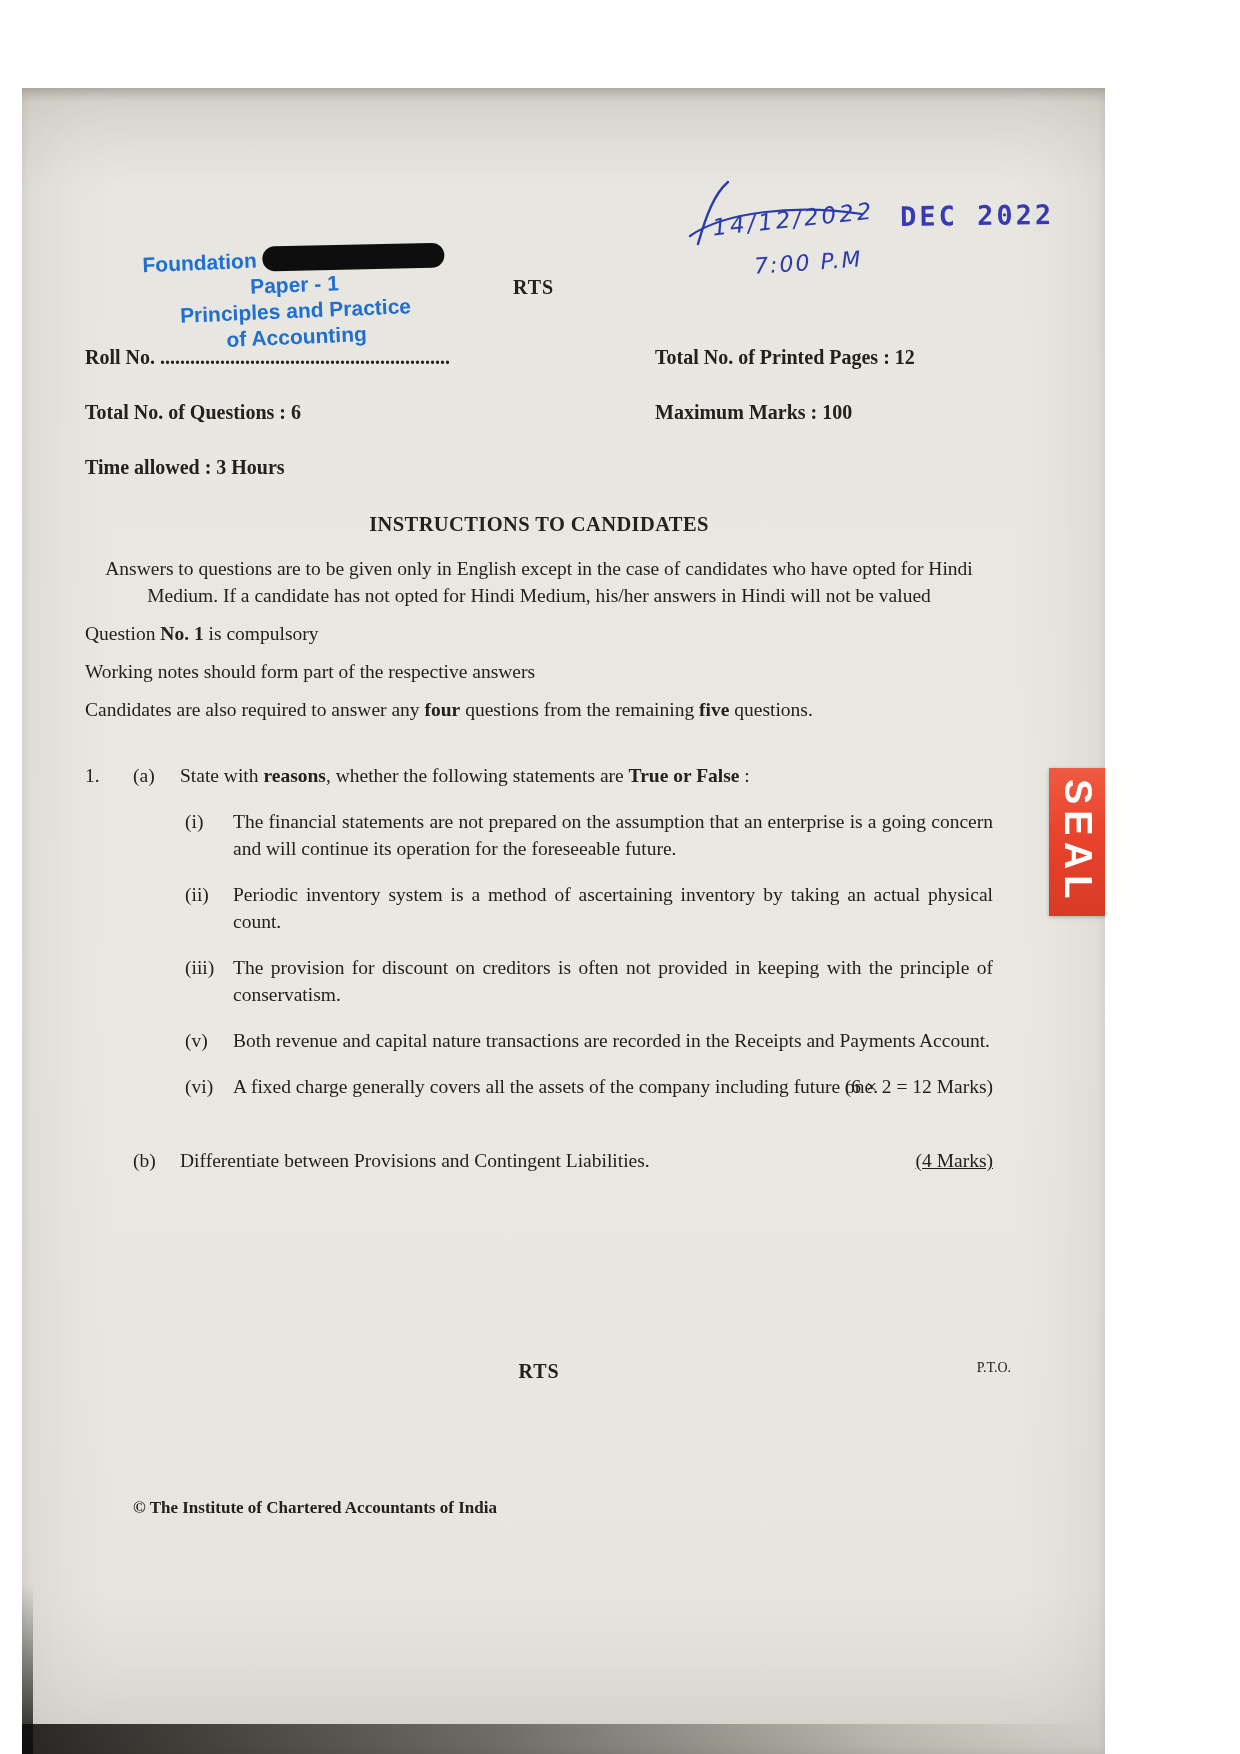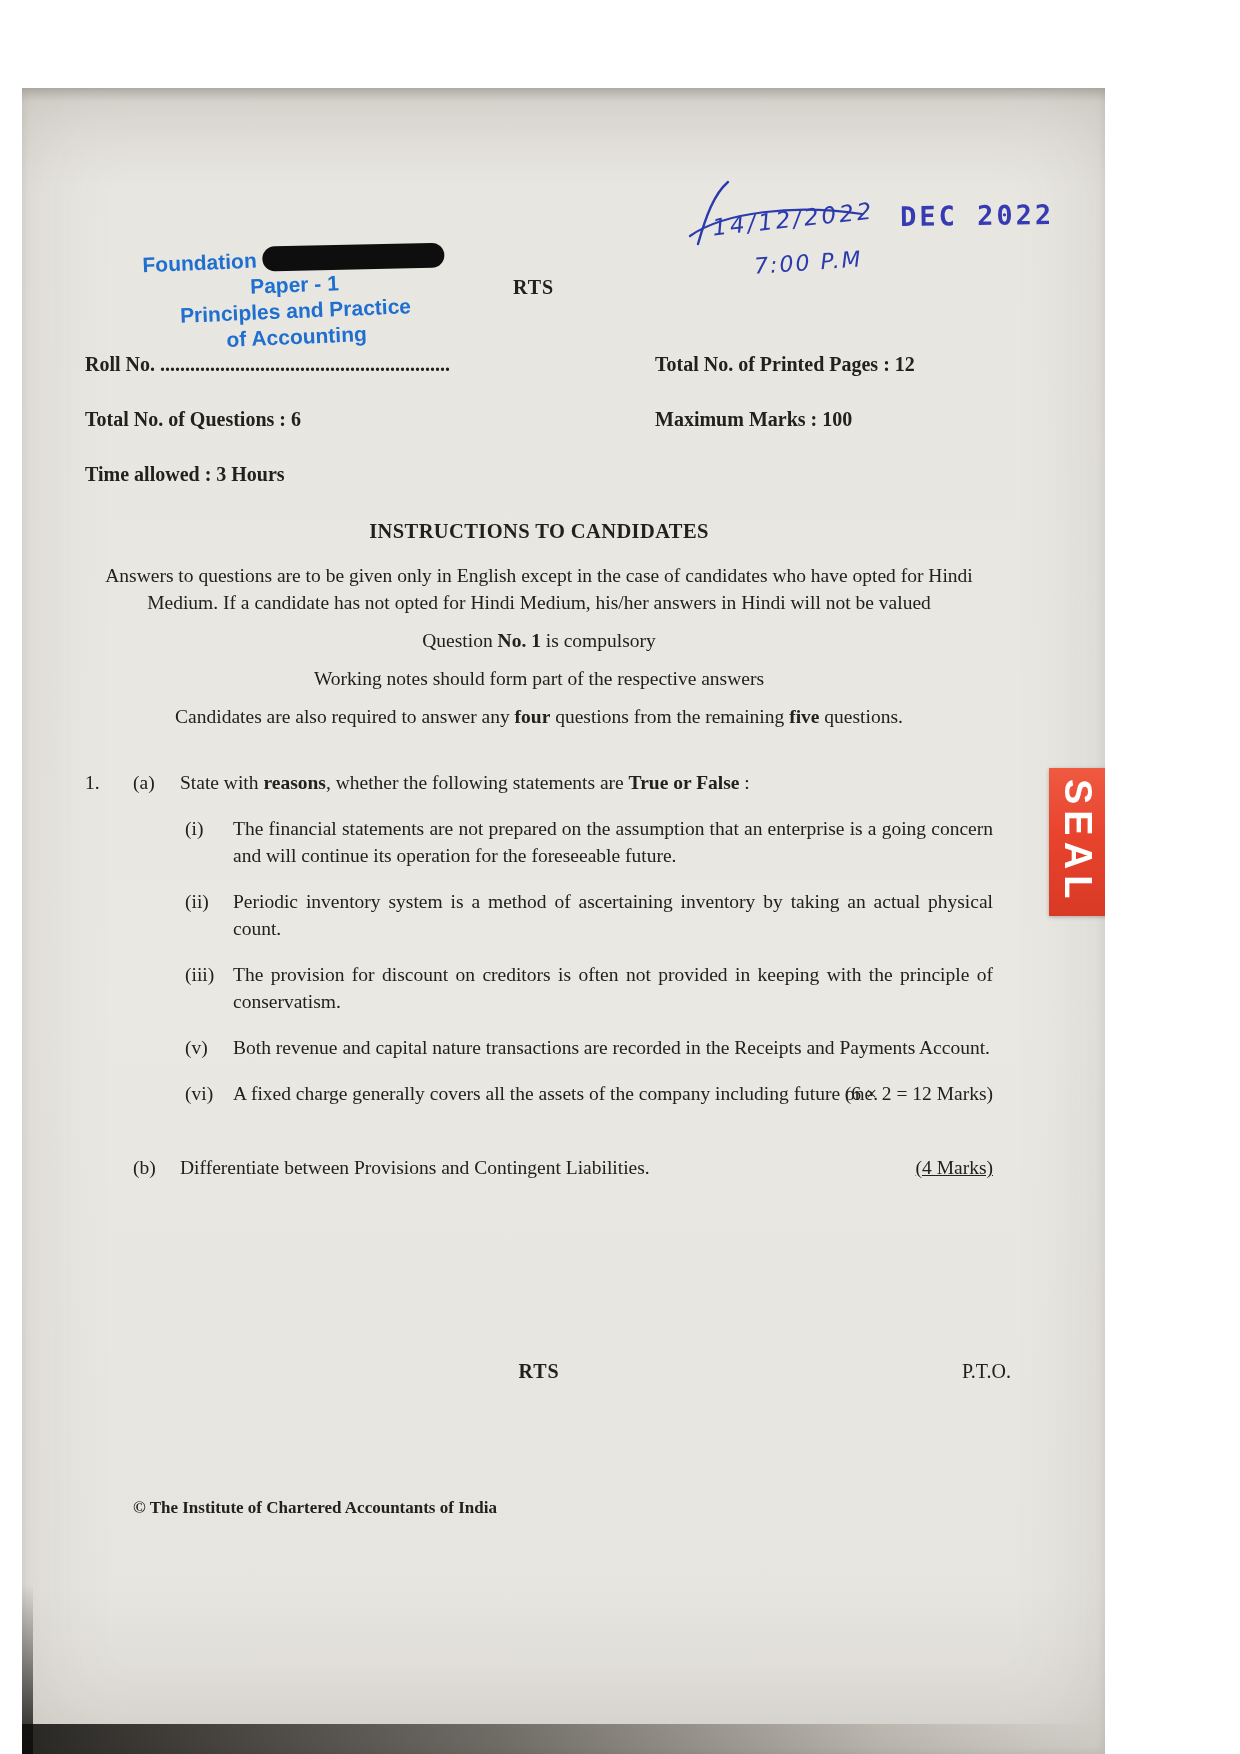--- a/index.html
+++ b/index.html
@@ -44,43 +44,43 @@
     transform:rotate(-6deg); letter-spacing:3px; white-space:nowrap; }
   .hw-time { position:absolute; left:64px; top:66px; font-size:22px; font-style:italic;
     transform:rotate(-4deg); letter-spacing:2px; white-space:nowrap; }
 
   .date-stamp { position:absolute; left:878px; top:112px;
     font-family:"DejaVu Sans Mono","Liberation Mono",monospace;
     font-weight:700; font-size:27px; letter-spacing:3px; color:#2a2fb0;
     transform:rotate(-.8deg); opacity:.93; white-space:nowrap; }
 
   
-  .content { position:absolute; left:63px; top:262px; width:908px; font-size:19.5px; line-height:27px; }
+  .content { position:absolute; left:63px; top:255px; width:908px; font-size:19.5px; line-height:27px; }
 
   .meta-row { display:grid; grid-template-columns:570px auto; margin-bottom:27px;
     font-weight:700; font-size:20px; line-height:28px; }
   .meta-left { white-space:nowrap; overflow:hidden; }
   .meta-right { white-space:nowrap; }
 
   .inst-title { margin-top:30px; text-align:center; font-weight:700; font-size:20.5px; letter-spacing:.4px; }
   .inst-para  { margin-top:17px; text-align:center; }
-  .note { margin-top:11px; text-align:center; }
+  .note { margin-top:11px; text-align:left; }
   .bold { font-weight:700; }
 
   .q1-intro { margin-top:39px; display:grid; grid-template-columns:48px 47px 1fr; }
   .q-item { margin-top:19px; margin-left:100px; display:grid; grid-template-columns:48px 1fr; }
   .item-text-wrap { text-align:justify; position:relative; }
   .marks { position:absolute; right:0; bottom:0; white-space:nowrap; }
 
   .q1b { margin-top:47px; display:grid; grid-template-columns:48px 47px 1fr auto; }
   .q1b-marks { white-space:nowrap;text-decoration:underline; }
 
   .page-footer { position:absolute; left:63px; top:1272px; width:908px; }
   .footer-rts { text-align:center; font-weight:700; font-size:20px; letter-spacing:1px; }
-  .pto { position:absolute; right:-18px; top:0; font-size:20px; }
+  .pto { position:absolute; right:-18px; top:0; font-size:14px; }
 
   .copyright { position:absolute; left:111px; top:1410px; font-weight:700; font-size:17px;font-family:Liberation Serif, serif; }
 
   
   .seal {
     position:absolute; right:-2px; top:680px; width:58px; height:148px;
     background:linear-gradient(180deg,#ef5a41 0%, #e8432d 45%, #d93a25 100%);
     box-shadow:0 1px 4px rgba(0,0,0,.25);
     display:flex; align-items:center; justify-content:center;
   }

